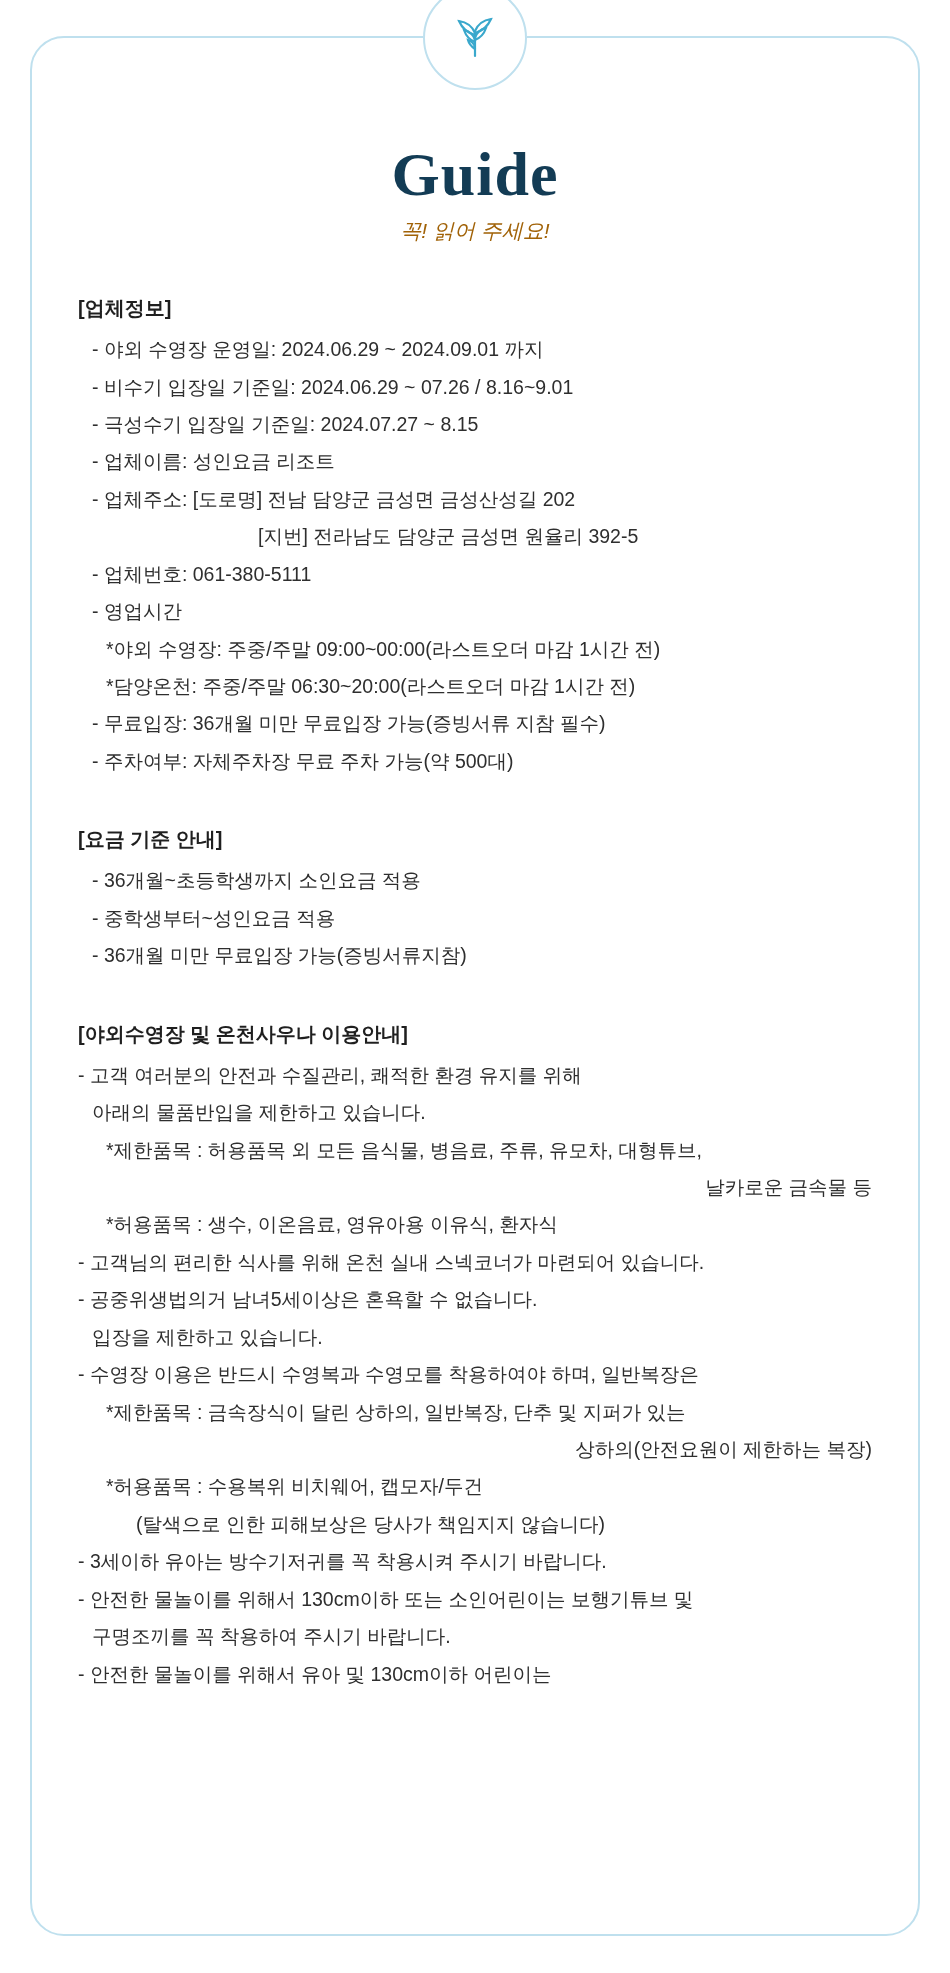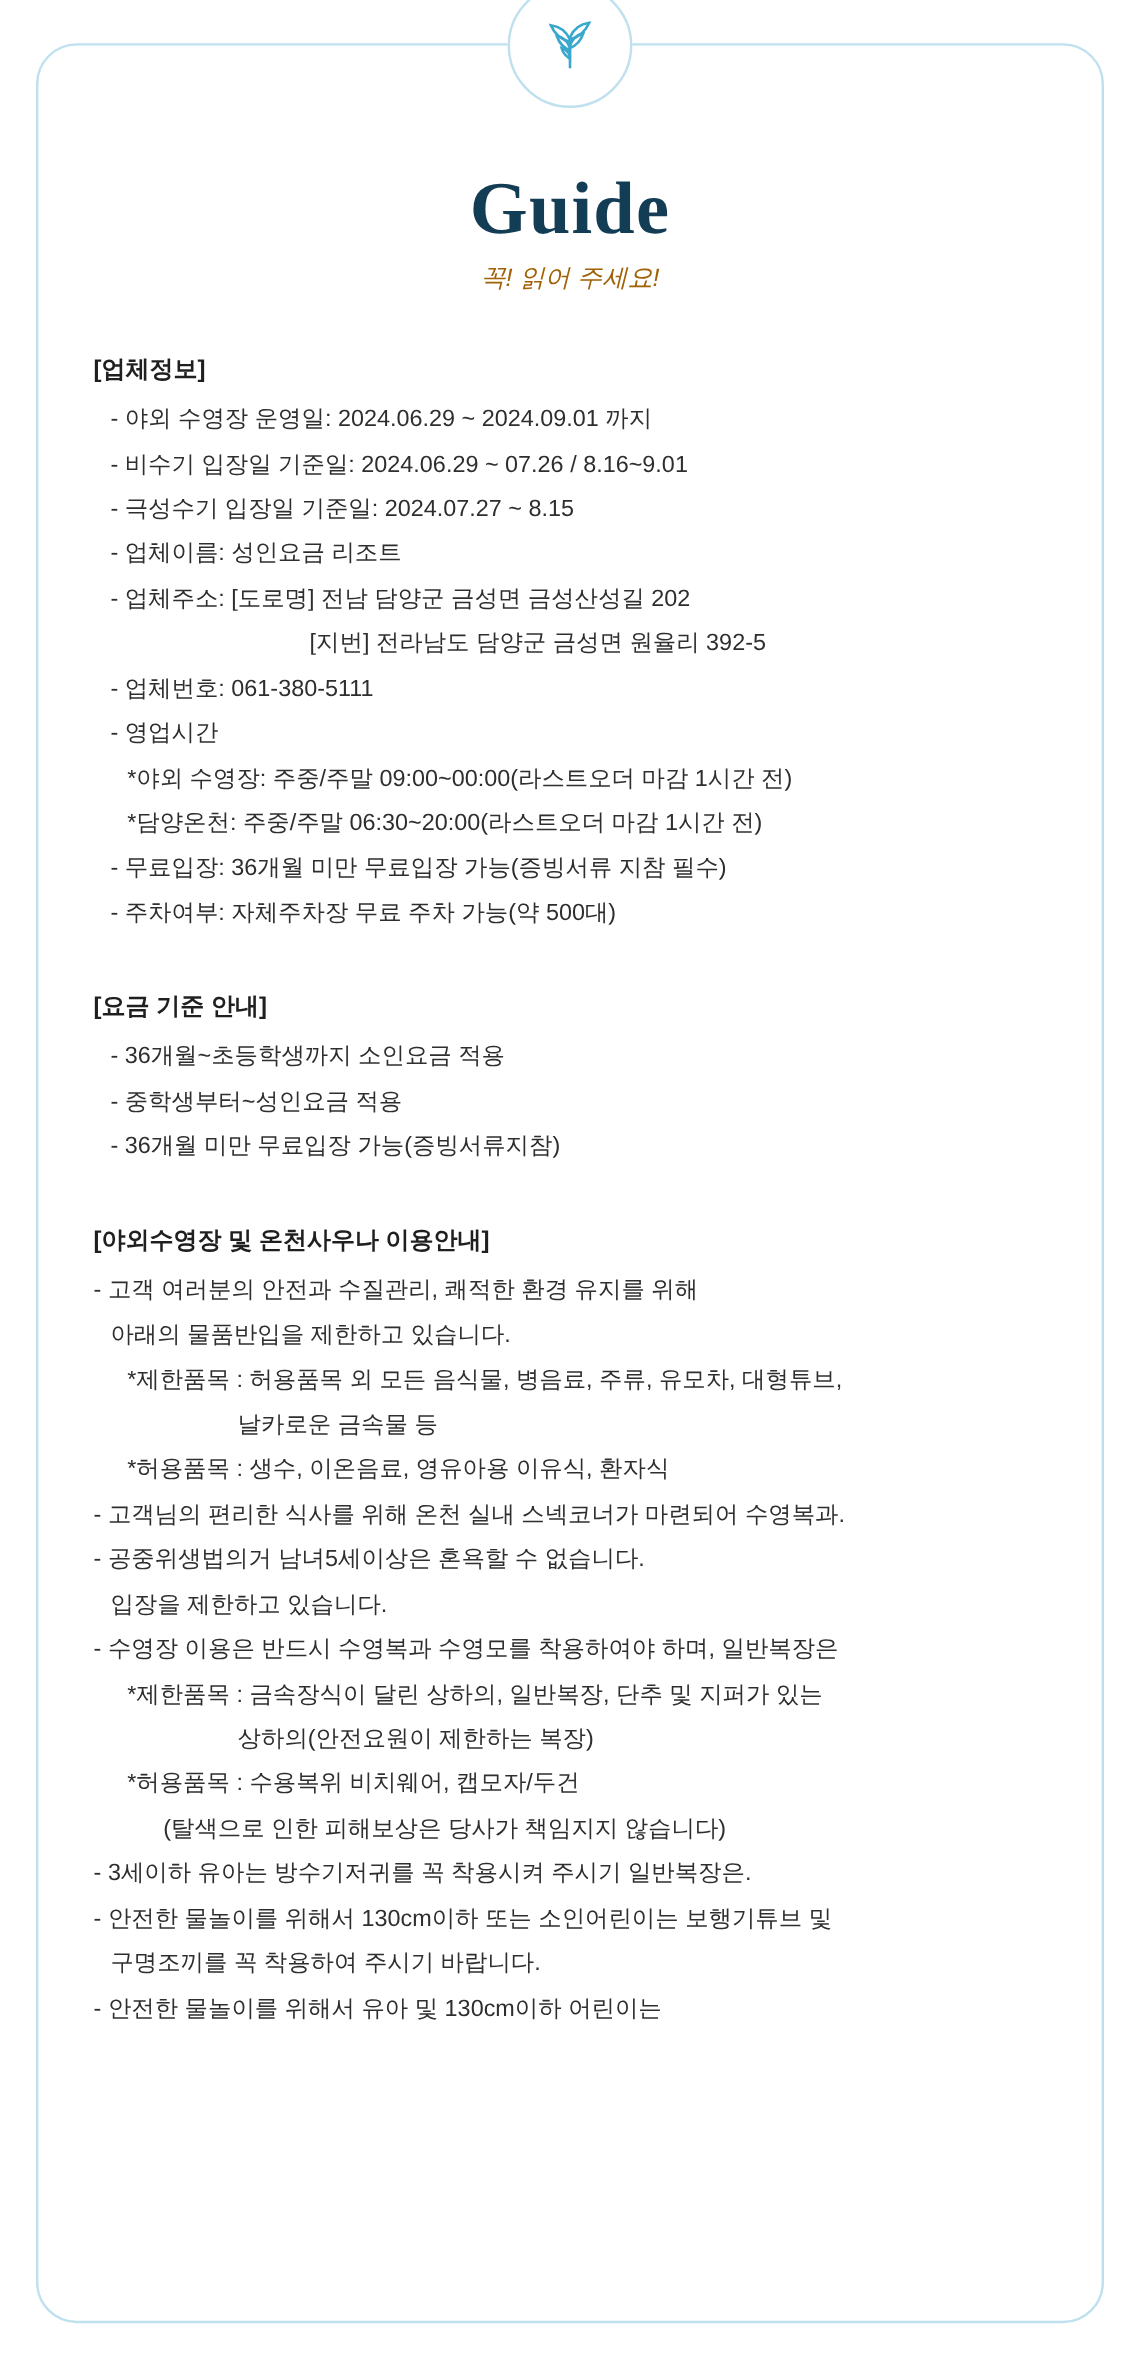--- a/index.html
+++ b/index.html
@@ -90,21 +90,21 @@
     margin-bottom: 4px;
   }
   .line {
     white-space: pre-wrap;
     font-size: 19.5px;
     line-height: 1.92;
   }
   .indent-1 { padding-left: 14px; }
   .indent-2 { padding-left: 28px; }
   .indent-3 { padding-left: 58px; }
-  .indent-4 { padding-left: 120px; }
+  .indent-4 { padding-left: 120px; text-align: right; }
   .indent-5 { padding-left: 180px; }
   .gap { height: 14px; }
 </style>
 </head>
 <body>
 
 <div class="page">
   <div class="card">
 
     <div class="logo-wrap">
@@ -156,29 +156,29 @@
 
       <div class="gap"></div>
 
       <div class="section">
         <div class="sec-head">[야외수영장 및 온천사우나 이용안내]</div>
         <div class="line">- 고객 여러분의 안전과 수질관리, 쾌적한 환경 유지를 위해</div>
         <div class="line indent-1">아래의 물품반입을 제한하고 있습니다.</div>
         <div class="line indent-2">*제한품목 : 허용품목 외 모든 음식물, 병음료, 주류, 유모차, 대형튜브,</div>
         <div class="line indent-4">날카로운 금속물 등</div>
         <div class="line indent-2">*허용품목 : 생수, 이온음료, 영유아용 이유식, 환자식</div>
-        <div class="line">- 고객님의 편리한 식사를 위해 온천 실내 스넥코너가 마련되어 수영복과.</div>
+        <div class="line">- 고객님의 편리한 식사를 위해 온천 실내 스넥코너가 마련되어 있습니다.</div>
         <div class="line">- 공중위생법의거 남녀5세이상은 혼욕할 수 없습니다.</div>
         <div class="line indent-1">입장을 제한하고 있습니다.</div>
         <div class="line">- 수영장 이용은 반드시 수영복과 수영모를 착용하여야 하며, 일반복장은</div>
         <div class="line indent-2">*제한품목 : 금속장식이 달린 상하의, 일반복장, 단추 및 지퍼가 있는</div>
         <div class="line indent-4">상하의(안전요원이 제한하는 복장)</div>
         <div class="line indent-2">*허용품목 : 수용복위 비치웨어, 캡모자/두건</div>
         <div class="line indent-3">(탈색으로 인한 피해보상은 당사가 책임지지 않습니다)</div>
-        <div class="line">- 3세이하 유아는 방수기저귀를 꼭 착용시켜 주시기 일반복장은.</div>
+        <div class="line">- 3세이하 유아는 방수기저귀를 꼭 착용시켜 주시기 바랍니다.</div>
         <div class="line">- 안전한 물놀이를 위해서 130cm이하 또는 소인어린이는 보행기튜브 및</div>
         <div class="line indent-1">구명조끼를 꼭 착용하여 주시기 바랍니다.</div>
         <div class="line">- 안전한 물놀이를 위해서 유아 및 130cm이하 어린이는</div>
       </div>
 
     </div>
   </div>
 </div>
 
 </body></html>

